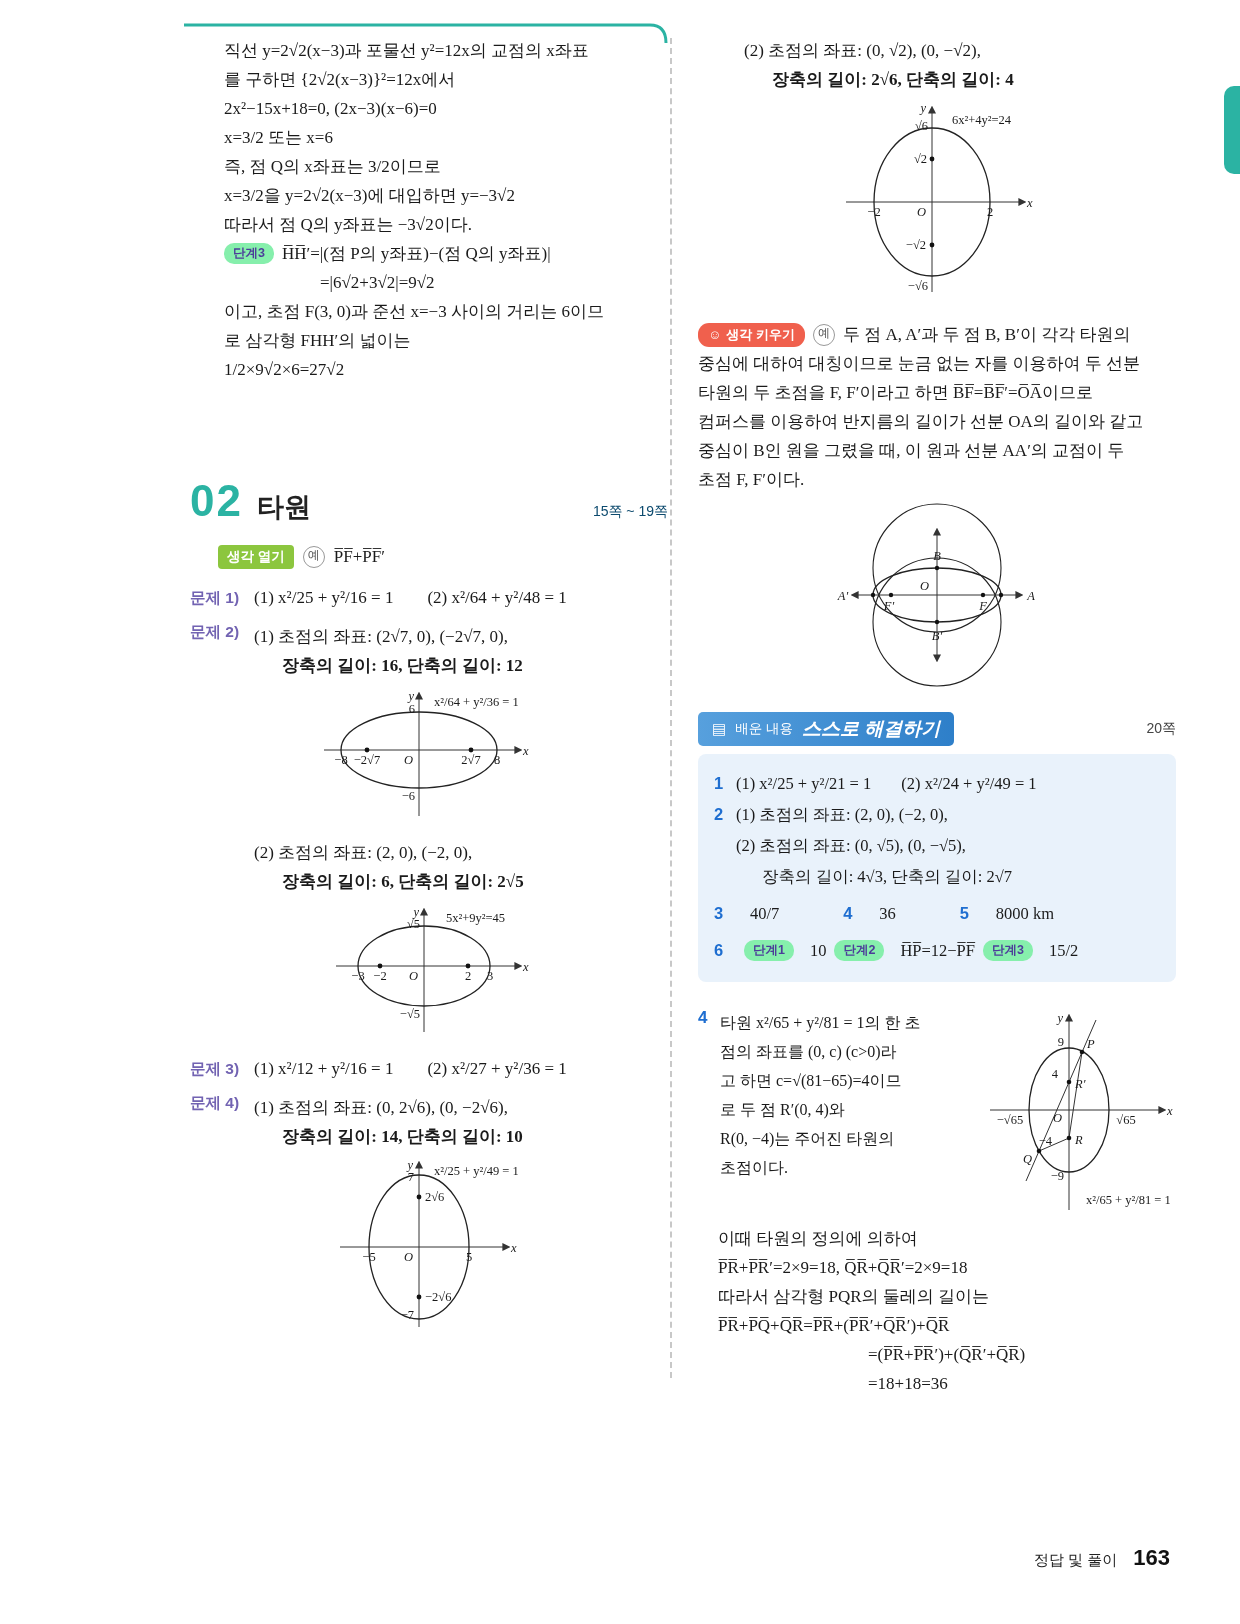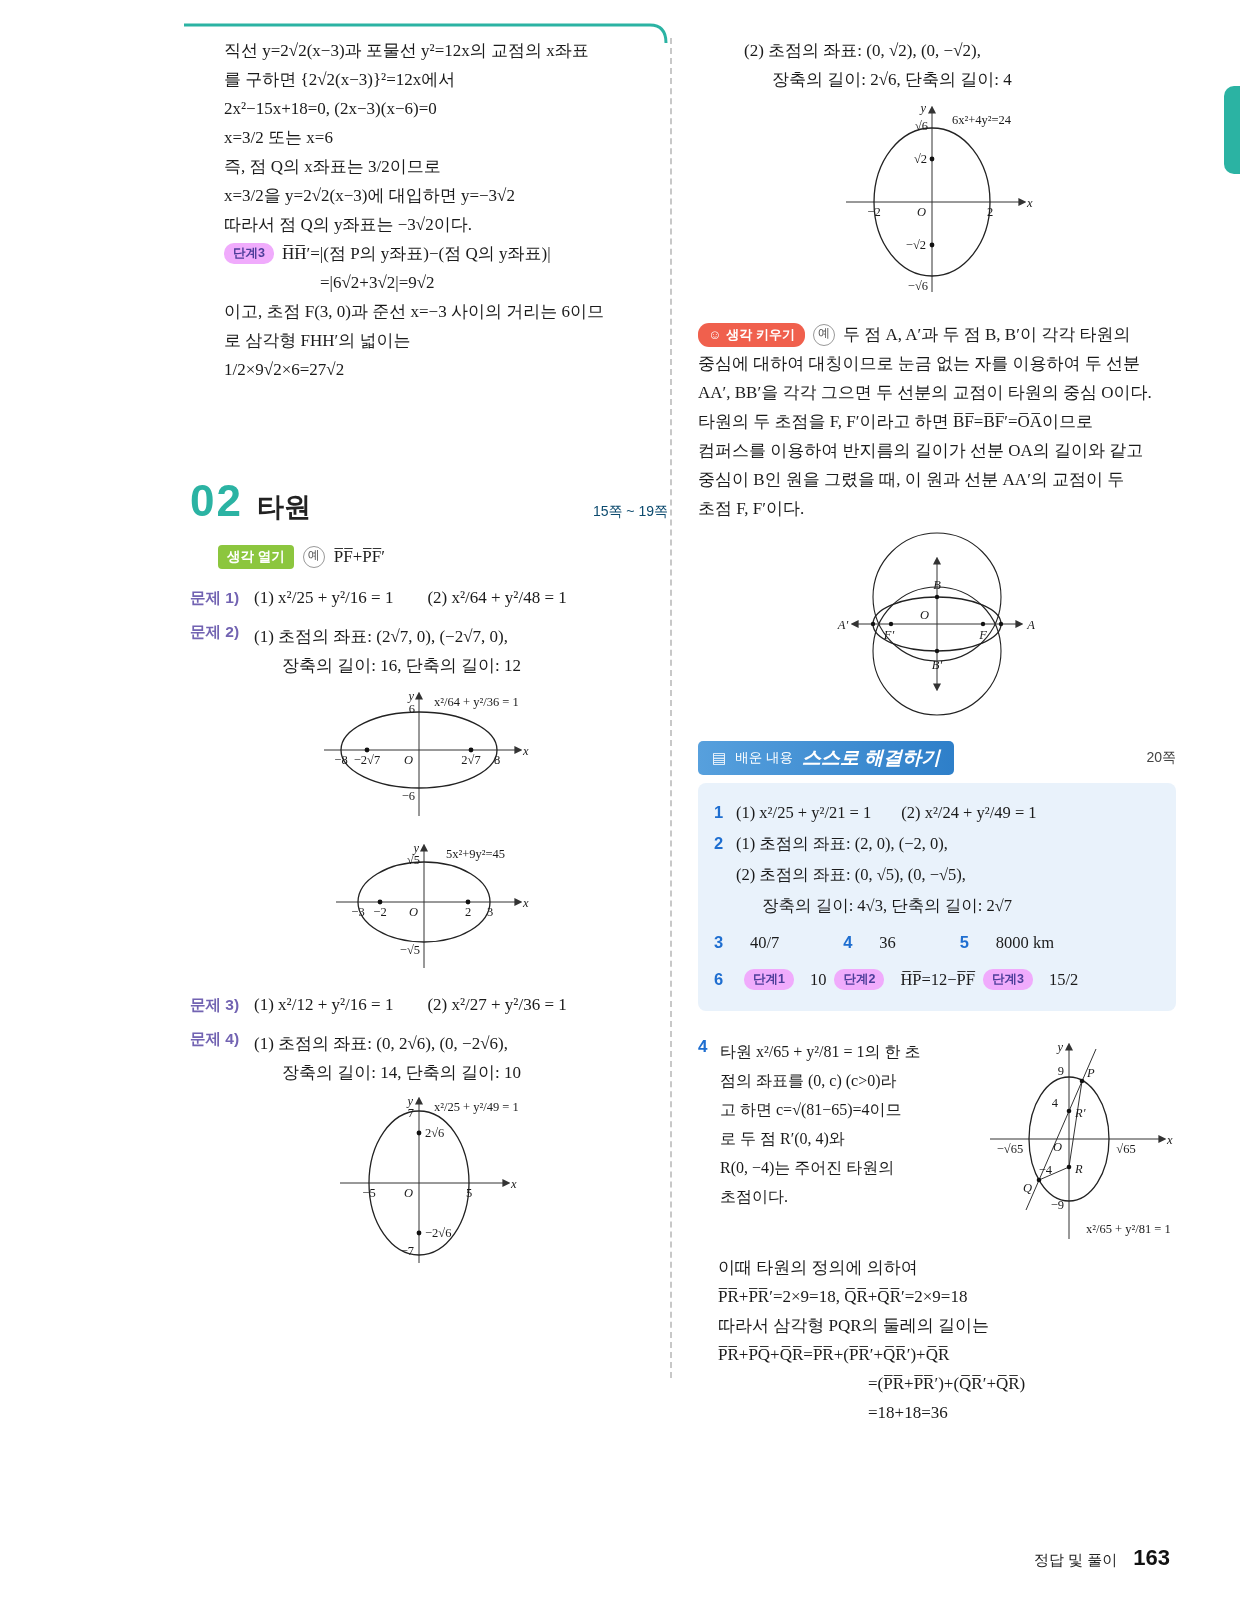--- a/index.html
+++ b/index.html
@@ -9,36 +9,36 @@
   .top-rule{position:absolute;left:182px;top:22px;}
   .edge-tab{position:absolute;right:0;top:86px;width:16px;height:88px;background:#2bb3a3;border-radius:10px 0 0 10px;}
   .divider{position:absolute;left:670px;top:38px;height:1340px;border-left:2px dashed #c8c8c8;}
   
   .col{position:absolute;top:36px;width:478px;}
   .left{left:190px;}
   .right{left:698px;}
   .line{line-height:29px;font-size:17px;white-space:nowrap;}
   .sol{margin-left:34px;}
   
-  .step{display:inline-block;background:#f0abfc;color:#4c3d99;font:bold 12.5px "Liberation Sans",sans-serif;
+  .step{display:inline-block;background:#86efac;color:#4c3d99;font:bold 12.5px "Liberation Sans",sans-serif;
         padding:2px 9px;border-radius:10px;vertical-align:2px;margin-right:8px;}
   .ind-step{margin-left:96px;}
   .section-head{display:flex;align-items:baseline;margin:92px 0 16px 0;text-align:center;}
   .sec-num{font:bold 44px "Liberation Sans",sans-serif;color:#2bb3a3;letter-spacing:2px;}
   .sec-title{font:bold 27px "Liberation Sans",sans-serif;color:#222;margin-left:14px;}
   .sec-range{margin-left:auto;font:14px "Liberation Sans",sans-serif;color:#0c4a6e;}
   .open-row{display:flex;align-items:center;gap:9px;margin-bottom:12px;padding-left:28px;}
   .open-badge{background:#8cc63e;color:#fff;font:bold 13.5px "Liberation Sans",sans-serif;padding:3px 9px;border-radius:4px;}
   .ex-circ{display:inline-block;width:20px;height:20px;border:1px solid #999;border-radius:50%;
            text-align:center;line-height:20px;font:12px "Liberation Sans",sans-serif;color:#555;flex:none;}
   .prob{color:#7263b2;font:bold 15.5px "Liberation Sans",sans-serif;width:64px;flex:none;display:inline-block;}
   .prob-row{display:flex;align-items:baseline;margin-bottom:10px;}
   .prob-row .gapbig{margin-left:34px;}
   .prob-flex{display:flex;align-items:flex-start;margin-bottom:2px;}
-  .ind1{padding-left:28px;}
+  .ind1{padding-left:28px;font-weight:bold;}
   .cont-ind{margin-left:64px;}
   .gwrap{text-align:center;margin:6px 0 10px 0;}
   
   svg text{font-family:"Liberation Serif","DejaVu Serif",serif;font-size:12.5px;fill:#1a1a1a;}
   svg .it{font-style:italic;}
   .ax{stroke:#333;stroke-width:1;}
   .curve{stroke:#222;stroke-width:1.3;fill:none;}
   .seg{stroke:#333;stroke-width:1;}
   .dot{fill:#111;}
   
@@ -151,20 +151,24 @@
         <text x="27" y="78" text-anchor="middle">−8</text>
         <text x="53" y="78" text-anchor="middle">−2√7</text>
         <text x="99" y="78" text-anchor="end" class="it">O</text>
         <text x="157" y="78" text-anchor="middle">2√7</text>
         <text x="183" y="78" text-anchor="middle">8</text>
         <text x="209" y="69" class="it">x</text>
         <text x="101" y="114" text-anchor="end">−6</text>
       </svg>
     </div>
 
+    <div class="cont-ind">
+      <div class="line">(2) 초점의 좌표: (2, 0), (−2, 0),</div>
+      <div class="line ind1">장축의 길이: 6, 단축의 길이: 2√5</div>
+    </div>
 
     <div class="gwrap">
       <svg width="210" height="138">
         <line class="ax" x1="12" y1="64" x2="196" y2="64" marker-end="url(#arr)"></line>
         <line class="ax" x1="100" y1="130" x2="100" y2="8" marker-end="url(#arr)"></line>
         <ellipse class="curve" cx="100" cy="64" rx="66" ry="40"></ellipse>
         <circle class="dot" cx="56" cy="64" r="2.4"></circle>
         <circle class="dot" cx="144" cy="64" r="2.4"></circle>
         <text x="95" y="14" text-anchor="end" class="it">y</text>
         <text x="96" y="26" text-anchor="end">√5</text>
@@ -245,21 +249,20 @@
     <div class="gk">
       <div class="gk-first">
         <span class="grow-badge">
             <span>☺</span>
             <span>생각 키우기</span>
           </span>
         <span class="ex-circ">예</span>
         <span class="line">두 점 A, A′과 두 점 B, B′이 각각 타원의</span>
       </div>
       <div class="line">중심에 대하여 대칭이므로 눈금 없는 자를 이용하여 두 선분</div>
-      <div class="line">AA′, BB′을 각각 그으면 두 선분의 교점이 타원의 중심 O이다.</div>
       <div class="line">타원의 두 초점을 F, F′이라고 하면 B̅F̅=B̅F̅′=O̅A̅이므로</div>
       <div class="line">컴퍼스를 이용하여 반지름의 길이가 선분 OA의 길이와 같고</div>
       <div class="line">중심이 B인 원을 그렸을 때, 이 원과 선분 AA′의 교점이 두</div>
       <div class="line">초점 F, F′이다.</div>
     </div>
 
     <div class="gwrap">
       <svg width="240" height="190">
         <circle cx="120" cy="68" r="64" fill="none" stroke="#222" stroke-width="1.1"></circle>
         <circle cx="120" cy="122" r="64" fill="none" stroke="#222" stroke-width="1.1"></circle>

